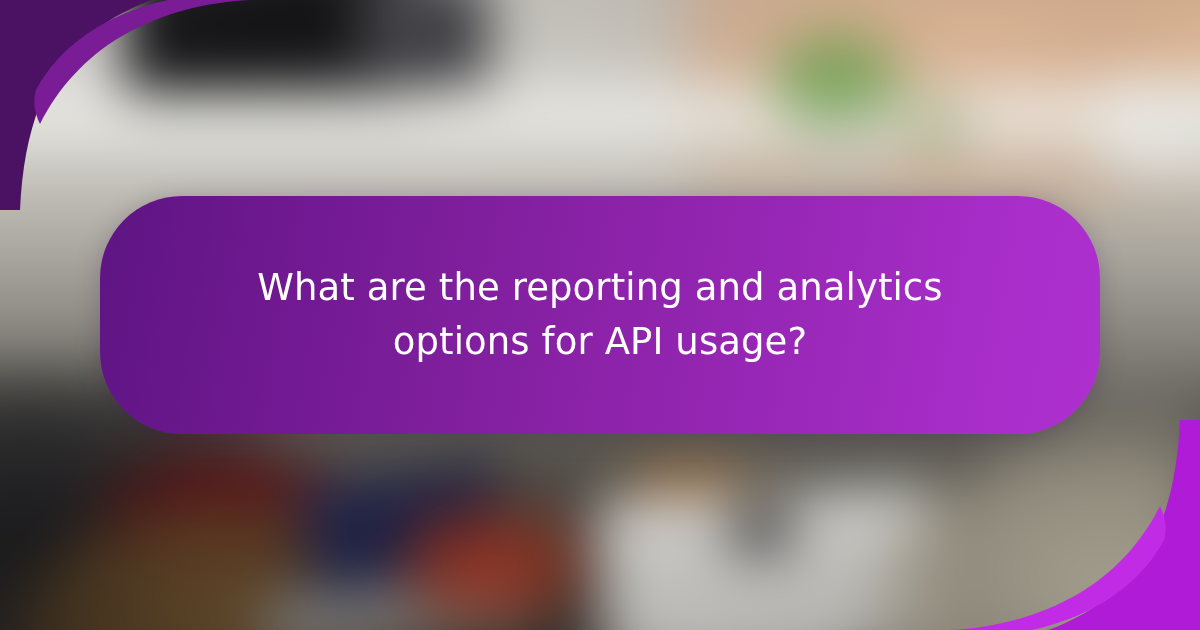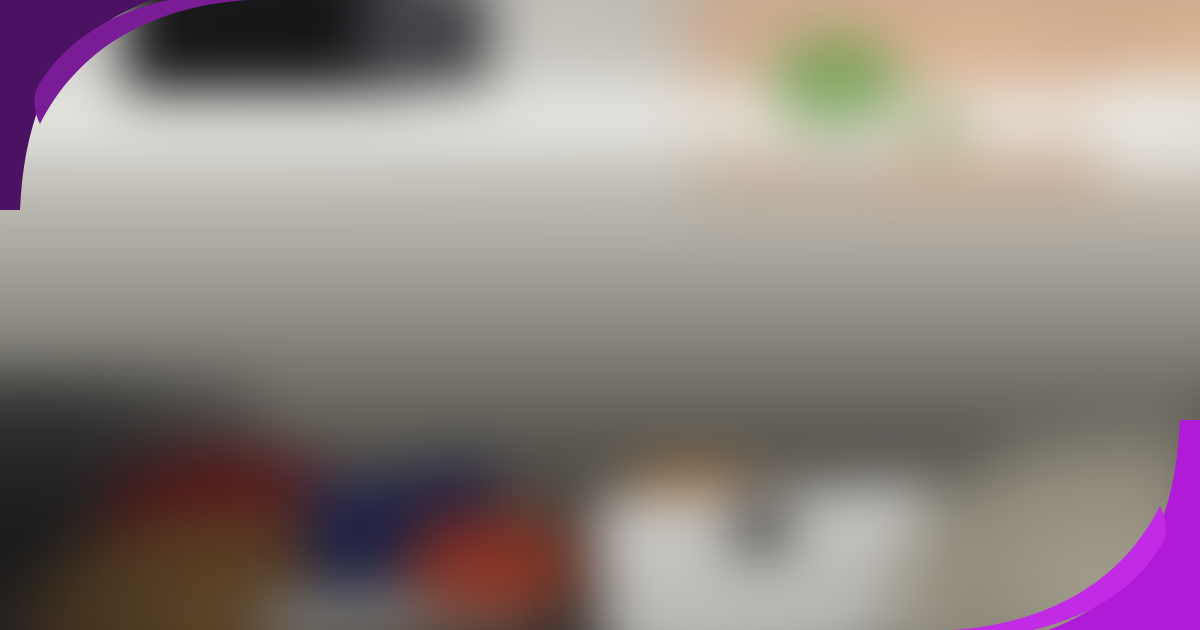--- a/index.html
+++ b/index.html
@@ -321,14 +321,17 @@
              C58,48 104,14 168,0 Z" fill="#7A1C96"></path>
   </svg>
 
   <svg class="corner-deco corner-br" viewBox="0 0 250 210">
     <path d="M250,210 L98,210 C150,192 192,154 210,106 C222,74 228,42 230,0 L250,0 Z" fill="#B01BD8"></path>
     <path d="M82,210 L0,210 C45,208 90,196 128,174
              C164,153 192,122 210,86 C216,98 217,110 214,120
              C192,162 146,196 82,210 Z" fill="#C22BE6"></path>
   </svg>
 
+  <div class="question-card">
+    <div class="question-text">What are the reporting and analytics options for API usage?</div>
+  </div>
 
 </div>
 
 </body></html>

